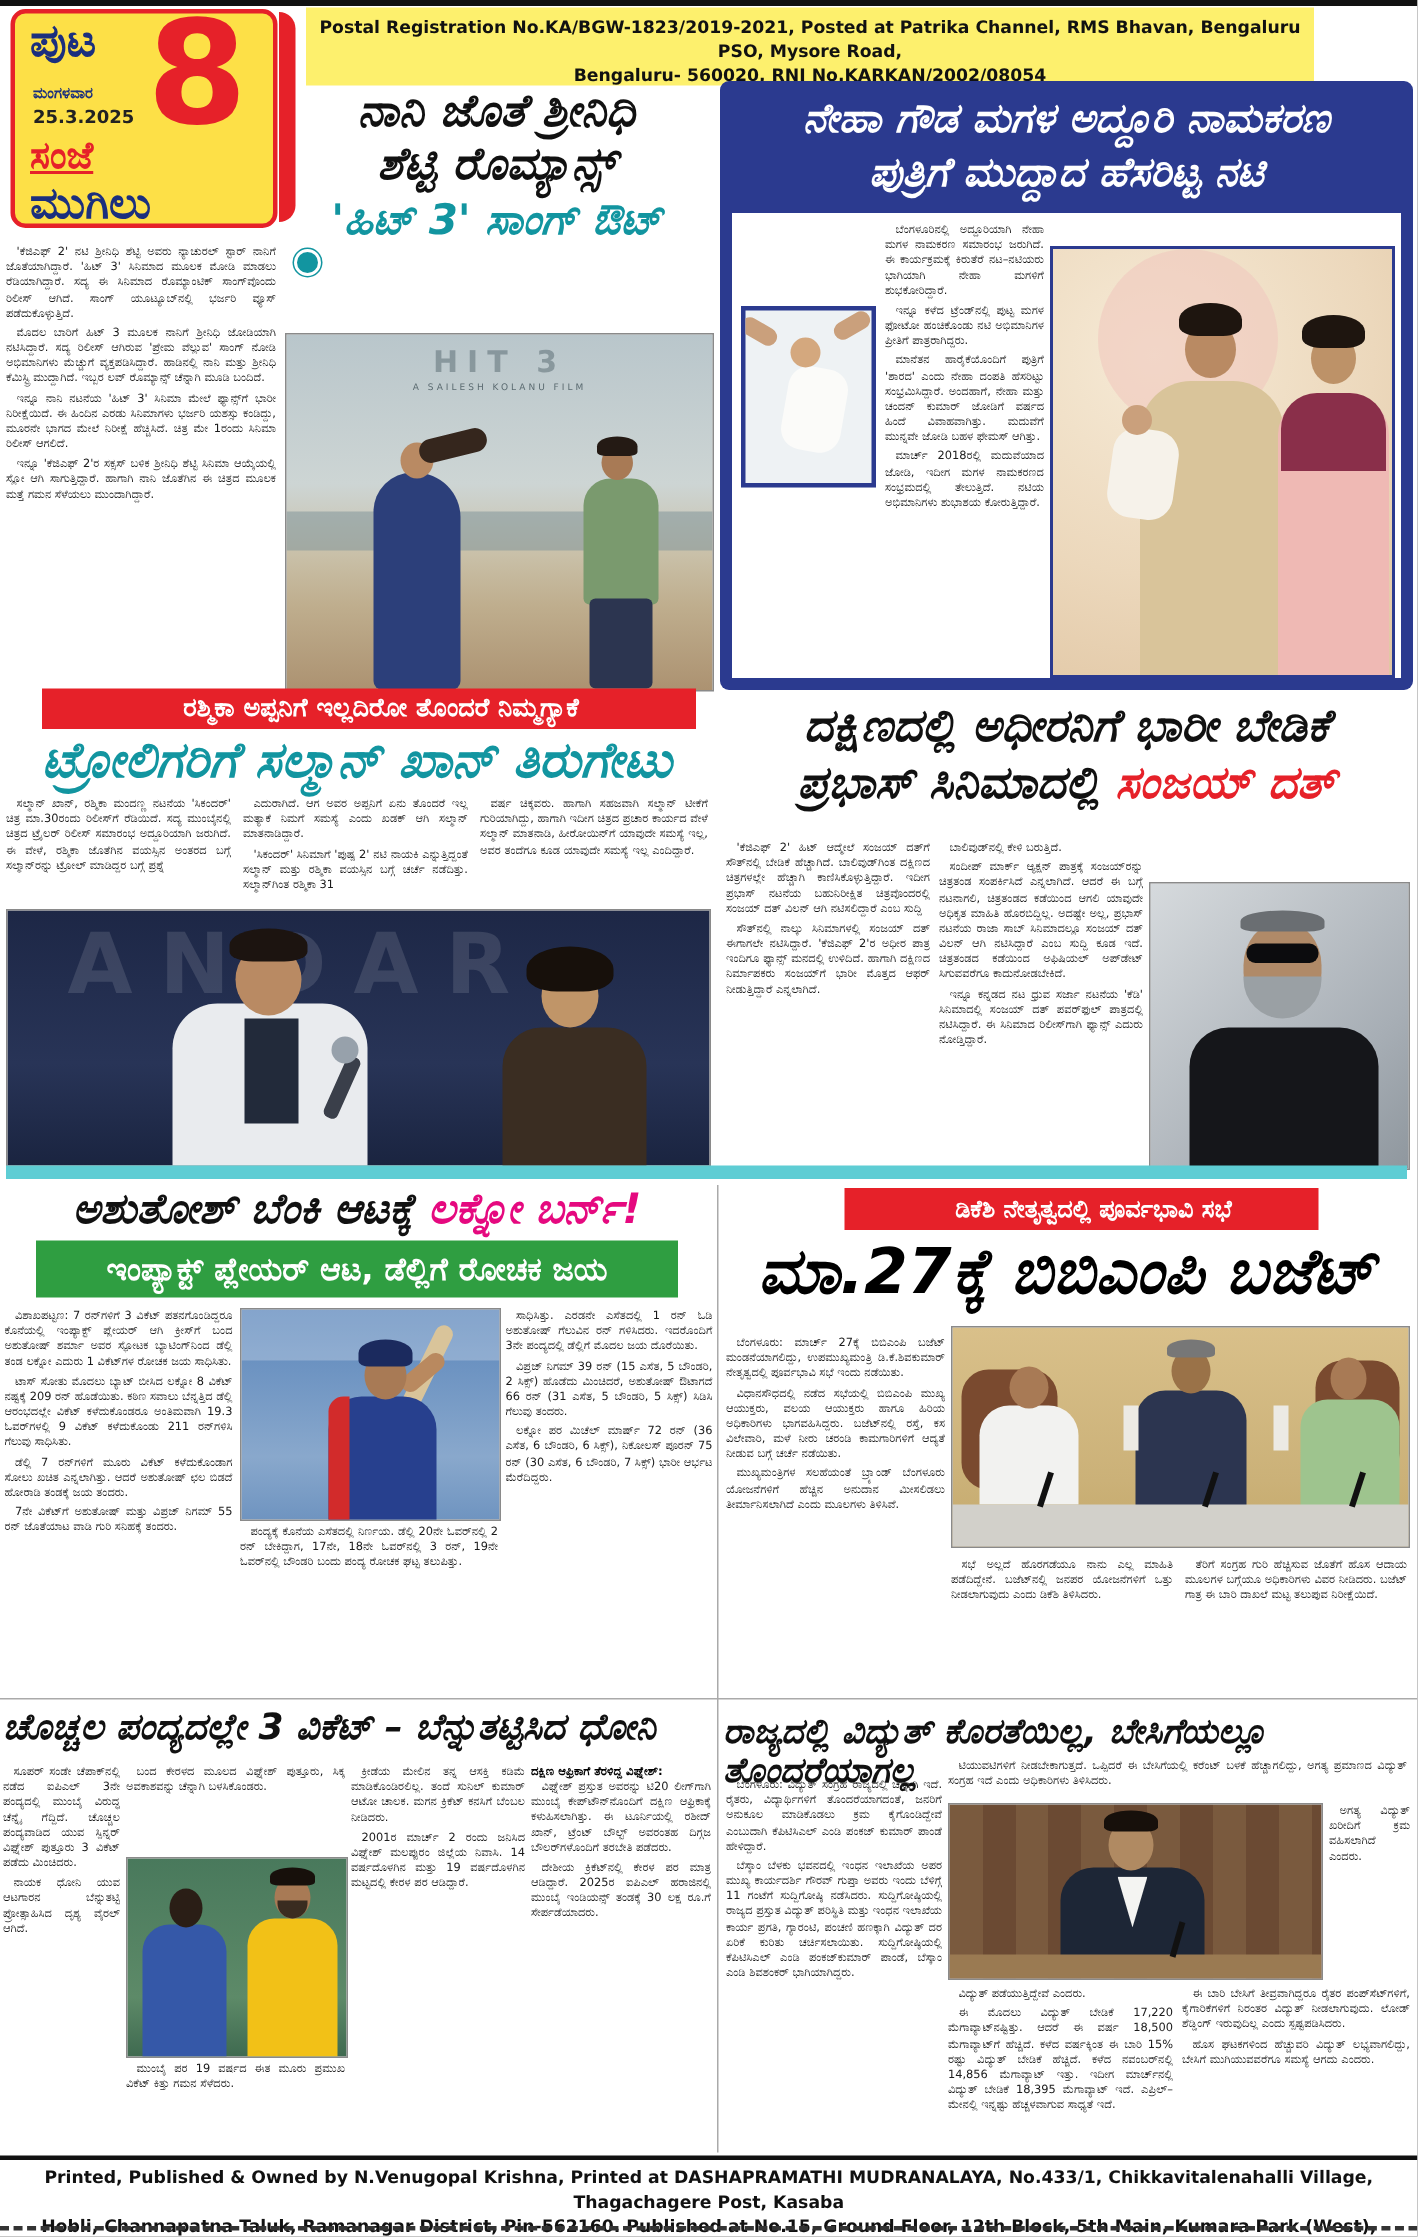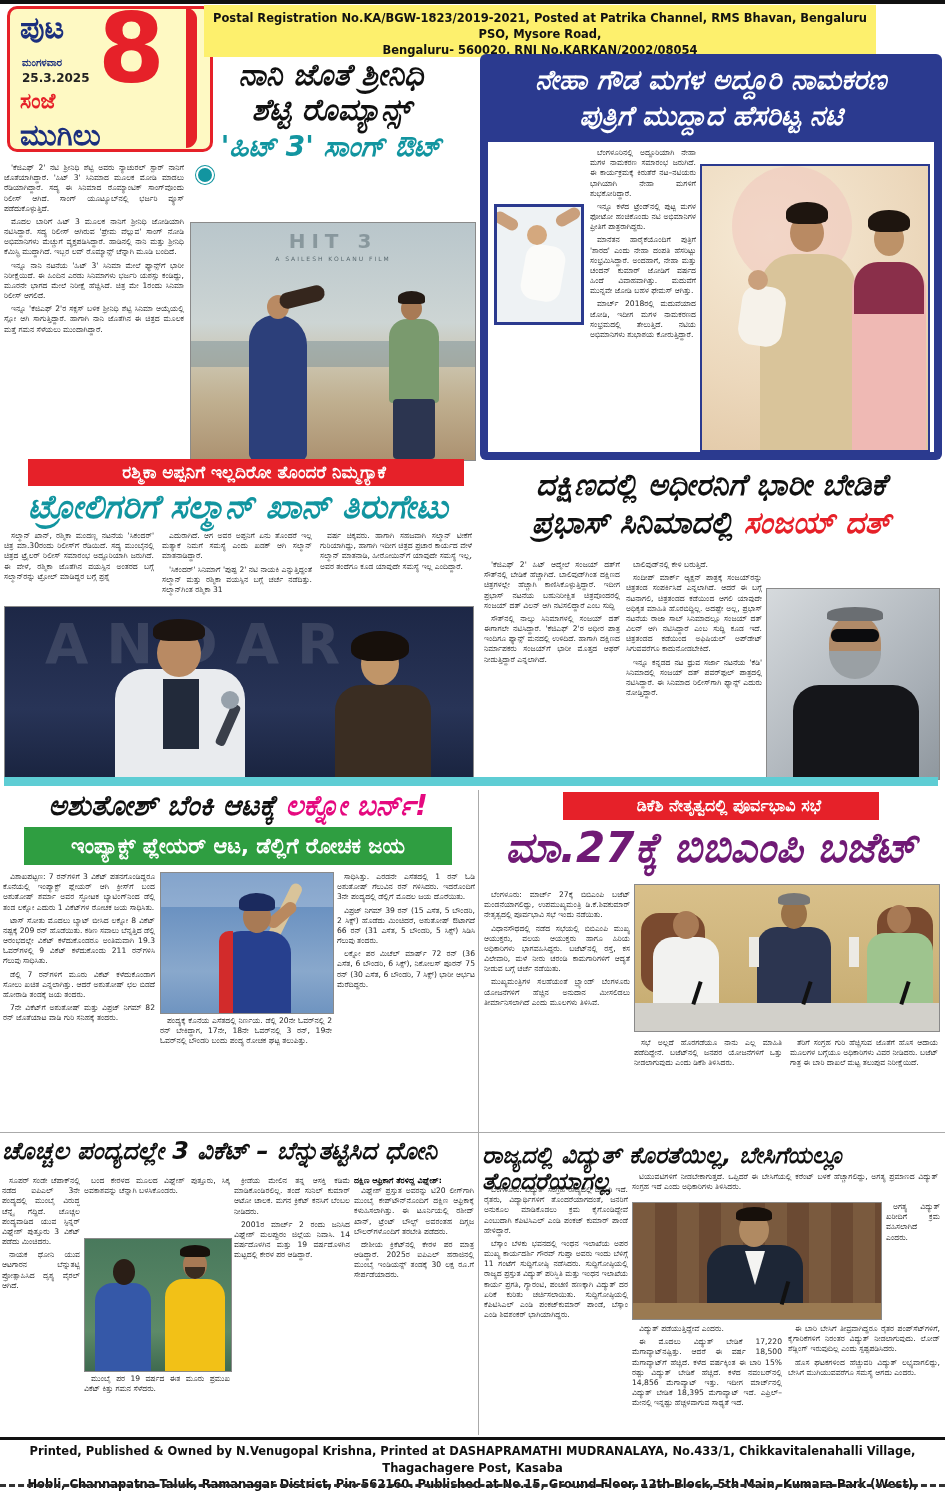--- a/index.html
+++ b/index.html
@@ -1,33 +1,33 @@
 <!DOCTYPE html>
 <html><head>
 <meta charset="utf-8">
 <style>
   html,body{margin:0;padding:0;background:#9a9a9a;}
   .page{position:relative;width:945px;height:1491px;margin:0 auto;background:#ffffff;
         font-family:"DejaVu Sans","Liberation Sans",sans-serif;overflow:hidden;}
   .abs{position:absolute;}
   
-  .mast{background:#fef9c3;border:3px solid #e62129;border-radius:10px;padding-left:28px;}
+  .mast{background:#fde047;border:3px solid #e62129;border-radius:10px;}
   .mast .puta{color:#1b2f7e;font-weight:bold;font-size:30px;line-height:1;}
   .mast .eight{color:#e62129;font-weight:bold;font-size:96px;line-height:.85;}
   .mast .day{color:#1b2f7e;font-weight:bold;font-size:10px;}
   .mast .date{color:#222;font-weight:bold;font-size:12px;}
-  .mast .n1{color:#e62129;font-weight:bold;font-size:21px;line-height:1;}
+  .mast .n1{color:#e62129;font-weight:bold;font-size:25px;line-height:1;text-decoration:underline;}
   .mast .n2{color:#1b2f7e;font-weight:bold;font-size:29px;line-height:1;}
   .postal{background:#fdf06d;color:#111;font-weight:bold;font-size:11.5px;line-height:1.4;text-align:center;padding-top:5px;}
   
   .hl{font-weight:bold;color:#111;text-align:center;line-height:1.15;font-style:italic;}
   .teal{color:#1295a0;}
   .red{color:#e62129;}
   .pink{color:#e5097f;}
-  .blue{color:#701a75;}
+  .blue{color:#000000;}
   .white{color:#fff;}
   .kicker{background:#e62129;color:#fff;font-weight:bold;text-align:center;padding-left:16px;}
   .banner-green{background:#2f9e41;color:#fff;font-weight:bold;text-align:center;}
   
   .bodytxt{font-size:7.6px;line-height:1.34;color:#1b1b1b;text-align:justify;overflow:hidden;}
   .bodytxt p{margin:0 0 3px 0;text-indent:7px;}
   .subhead{font-size:7.8px;font-weight:bold;color:#000;}
   
   .photo{position:absolute;overflow:hidden;border:1px solid #8a8a8a;}
   .photo *{position:absolute;}
@@ -165,21 +165,21 @@
   <div class="abs cyanband" style="left:4px;top:777px;width:934px;height:9px;"></div>
 
   <div class="abs hl" style="left:0;top:790px;width:476px;font-size:28px;">
     <span>ಅಶುತೋಶ್ ಬೆಂಕಿ ಆಟಕ್ಕೆ </span><span class="pink">ಲಕ್ನೋ ಬರ್ನ್!</span>
   </div>
   <div class="abs banner-green" style="left:24px;top:827px;width:428px;height:38px;font-size:21px;line-height:38px;">ಇಂಪ್ಯಾಕ್ಟ್ ಪ್ಲೇಯರ್ ಆಟ, ಡೆಲ್ಲಿಗೆ ರೋಚಕ ಜಯ</div>
   <div class="abs bodytxt" style="left:3px;top:872px;width:152px;height:258px;">
       <p>ವಿಶಾಖಪಟ್ಟಣ: 7 ರನ್‌ಗಳಿಗೆ 3 ವಿಕೆಟ್ ಪತನಗೊಂಡಿದ್ದರೂ ಕೊನೆಯಲ್ಲಿ ಇಂಪ್ಯಾಕ್ಟ್ ಪ್ಲೇಯರ್ ಆಗಿ ಕ್ರೀಸ್‌ಗೆ ಬಂದ ಅಶುತೋಷ್ ಶರ್ಮಾ ಅವರ ಸ್ಫೋಟಕ ಬ್ಯಾಟಿಂಗ್‌ನಿಂದ ಡೆಲ್ಲಿ ತಂಡ ಲಕ್ನೋ ಎದುರು 1 ವಿಕೆಟ್‌ಗಳ ರೋಚಕ ಜಯ ಸಾಧಿಸಿತು.</p>
       <p>ಟಾಸ್ ಸೋತು ಮೊದಲು ಬ್ಯಾಟ್ ಬೀಸಿದ ಲಕ್ನೋ 8 ವಿಕೆಟ್ ನಷ್ಟಕ್ಕೆ 209 ರನ್ ಹೊಡೆಯಿತು. ಕಠಿಣ ಸವಾಲು ಬೆನ್ನತ್ತಿದ ಡೆಲ್ಲಿ ಆರಂಭದಲ್ಲೇ ವಿಕೆಟ್ ಕಳೆದುಕೊಂಡರೂ ಅಂತಿಮವಾಗಿ 19.3 ಓವರ್‌ಗಳಲ್ಲಿ 9 ವಿಕೆಟ್ ಕಳೆದುಕೊಂಡು 211 ರನ್‌ಗಳಿಸಿ ಗೆಲುವು ಸಾಧಿಸಿತು.</p>
       <p>ಡೆಲ್ಲಿ 7 ರನ್‌ಗಳಿಗೆ ಮೂರು ವಿಕೆಟ್ ಕಳೆದುಕೊಂಡಾಗ ಸೋಲು ಖಚಿತ ಎನ್ನಲಾಗಿತ್ತು. ಆದರೆ ಅಶುತೋಷ್ ಛಲ ಬಿಡದೆ ಹೋರಾಡಿ ತಂಡಕ್ಕೆ ಜಯ ತಂದರು.</p>
-      <p>7ನೇ ವಿಕೆಟ್‌ಗೆ ಅಶುತೋಷ್ ಮತ್ತು ವಿಪ್ರಜ್ ನಿಗಮ್ 82 ರನ್ ಜೊತೆಯಾಟ ವಾಡಿ ಗುರಿ ಸನಿಹಕ್ಕೆ ತಂದರು.</p>
+      <p>7ನೇ ವಿಕೆಟ್‌ಗೆ ಅಶುತೋಷ್ ಮತ್ತು ವಿಪ್ರಜ್ ನಿಗಮ್ 55 ರನ್ ಜೊತೆಯಾಟ ವಾಡಿ ಗುರಿ ಸನಿಹಕ್ಕೆ ತಂದರು.</p>
     </div>
   <div class="photo" style="left:160px;top:872px;width:172px;height:140px;background:linear-gradient(180deg,#5b86bb,#89a8cc 70%,#6f94c0);">
     <div style="left:0;top:0;width:100%;height:34px;background:rgba(255,255,255,.25);"></div>
     <div style="left:118px;top:8px;width:12px;height:62px;background:#d9c49a;border-radius:6px;transform:rotate(26deg);"></div>
     <div style="left:104px;top:36px;width:34px;height:12px;background:#b9895f;border-radius:6px;transform:rotate(-40deg);"></div>
     <div style="left:58px;top:58px;width:72px;height:84px;background:#27408e;border-radius:22px 22px 0 0;"></div>
     <div style="left:58px;top:58px;width:14px;height:84px;background:#d22b2b;border-radius:10px 0 0 0;"></div>
     <div style="left:82px;top:28px;width:28px;height:32px;background:#a87a55;border-radius:50%;"></div>
     <div style="left:78px;top:20px;width:36px;height:18px;background:#1b2a5e;border-radius:50% 50% 20% 20%;"></div>
   </div>

